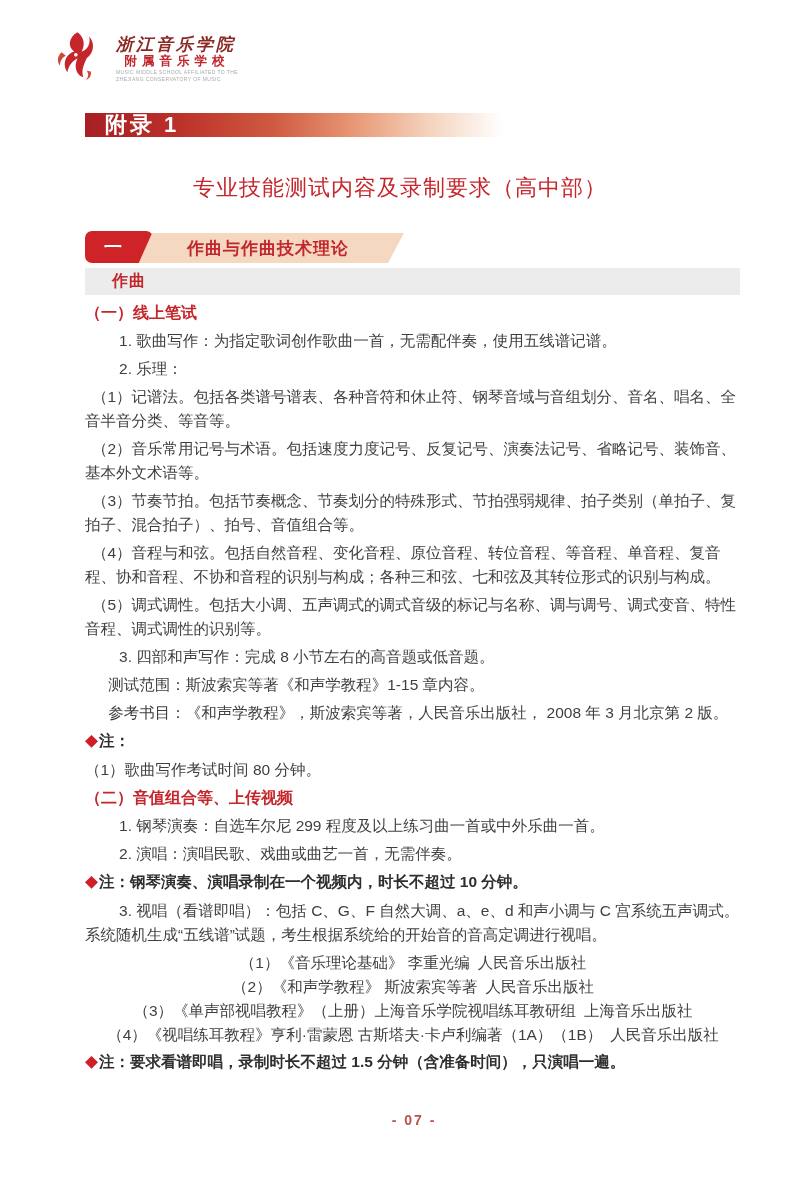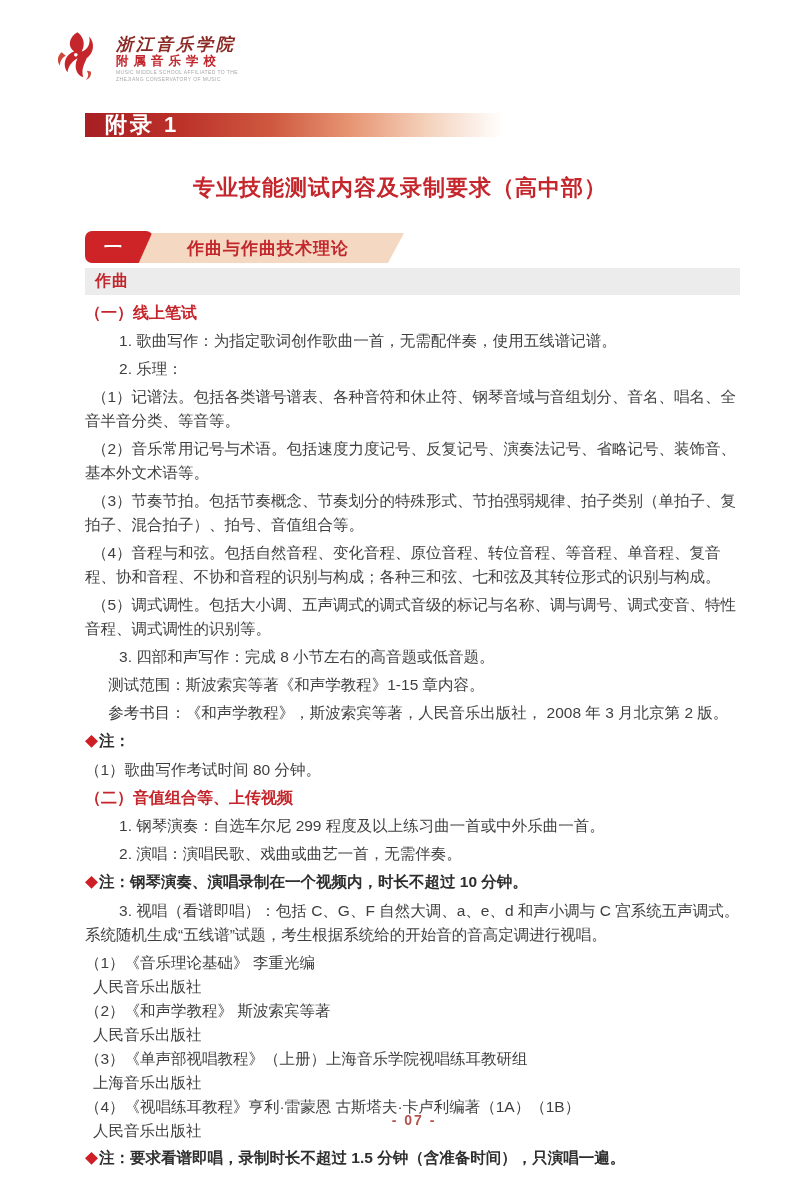--- a/index.html
+++ b/index.html
@@ -15,37 +15,37 @@
 
   
   .logo { position:absolute; top:26px; left:50px; display:flex; align-items:flex-start; gap:16px; }
   .logo-bird { width:50px; height:56px; }
   .logo-text { padding-top:8px; }
   .logo-cn1 {
     font-family:"DejaVu Serif", serif;
     font-weight:bold; font-style:italic;
     color:#8b2a24; font-size:17px; letter-spacing:3px; line-height:20px;
   }
-  .logo-cn2 { color:#c1272d; font-weight:bold; font-size:12.5px; letter-spacing:5px; line-height:15px; }
+  .logo-cn2 { color:#c1272d; font-weight:bold; font-size:12.5px; letter-spacing:5px; line-height:15px;text-align:center; }
   .logo-en  { color:#a9a9a9; font-size:5px; line-height:5.5px; letter-spacing:.4px; margin-top:1px; }
 
   
   .appendix-banner {
     position:absolute; top:113px; left:85px; width:418px; height:24px;
     background:linear-gradient(90deg,#a81f24 0%, #bb3029 22%, #cf5a40 45%, #e89a78 65%, #f4d2bc 82%, rgba(255,255,255,0) 100%);
     display:flex; align-items:center;
   }
   .appendix-banner .appendix-label {
     color:#ffffff; font-size:22px; font-weight:bold; letter-spacing:3px; padding-left:20px;
   }
 
   
   .page-title {
     position:absolute; top:173px; left:0; width:100%;
-    text-align:center; color:#c5262c; font-size:22px; font-weight:bold; letter-spacing:1px;
+    text-align:center; color:#c5262c; font-size:22px; font-weight:normal; letter-spacing:1px;
   }
 
   
   .section-row { position:absolute; top:231px; left:85px; width:655px; height:32px; }
   .section-banner {
     position:absolute; left:44px; top:2px; height:30px; width:275px;
     background:#f5d8c2;
     clip-path:polygon(0 0, 100% 0, calc(100% - 16px) 100%, 0 100%);
     display:flex; align-items:center;
     padding-left:58px;
@@ -57,38 +57,38 @@
     clip-path:polygon(0 0, 100% 0, 79% 100%, 0 100%);
     display:flex; align-items:center; justify-content:center;
     color:#ffffff; font-weight:bold; font-size:18px;
     padding-right:12px;
   }
   .subsection-bar {
     position:absolute; top:268px; left:85px; width:655px; height:27px;
     background:#edecec; display:flex; align-items:center;
   }
   .subsection-bar .subsection-label {
-    padding-left:10px; color:#c1272d; font-weight:bold; font-size:16px; letter-spacing:1px;
+    padding-left:27px; color:#c1272d; font-weight:bold; font-size:16px; letter-spacing:1px;
   }
 
   
   .content {
     position:absolute; top:301px; left:85px; width:656px;
     font-size:15.5px; line-height:24px; color:#3f3f3f;
   }
   .content p { margin:0 0 4px 0; }
   .h-red { color:#c5262c; font-weight:bold; font-size:16px; margin:9px 0 7px 0; }
   .h-red.first { margin-top:0; }
   .ind-num  { text-indent:2.2em; }
   .ind-par  { text-indent:0.45em; }
   .ind-lab  { text-indent:1.5em; }
   .note-line { font-weight:bold; color:#2f2f2f; }
   .dia { color:#ce1f26; font-size:13px; margin-right:1px; }
   .books { margin:1px 0 3px 0; }
-  .book-row { display:flex; justify-content:center; line-height:24px;flex-direction:column; }
+  .book-row { display:flex; justify-content:center; line-height:24px; }
   .book-row .pub { white-space:nowrap; padding-left:8px; }
 
   
   .page-number {
     position:absolute; top:1112px; left:0; width:100%;
     text-align:center; color:#b5524c; font-size:14px; letter-spacing:2px; font-weight:bold;padding-left:28px;
   }
 </style>
 </head>
 <body>

